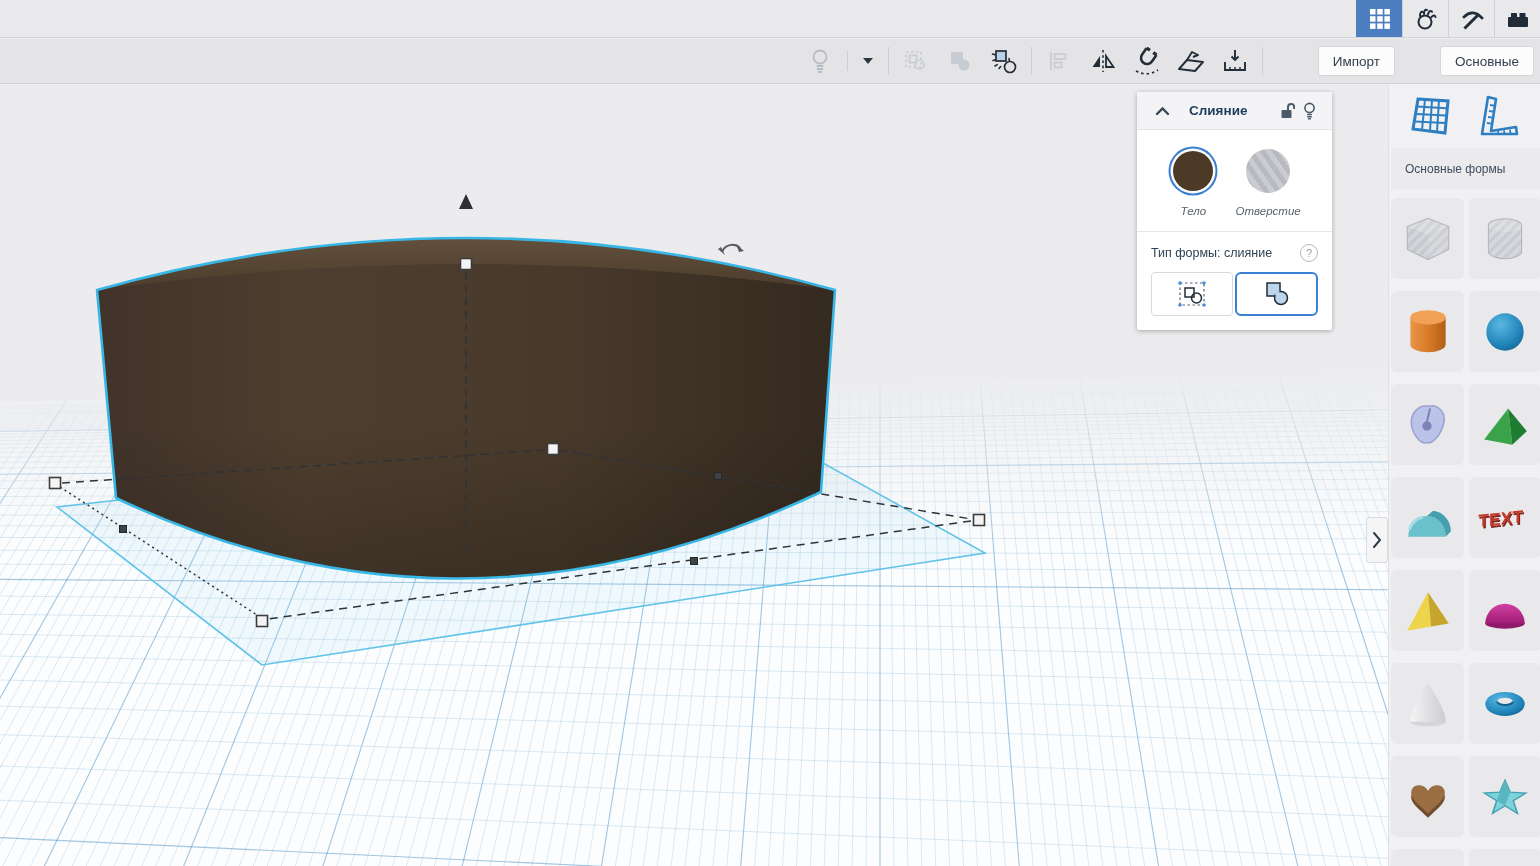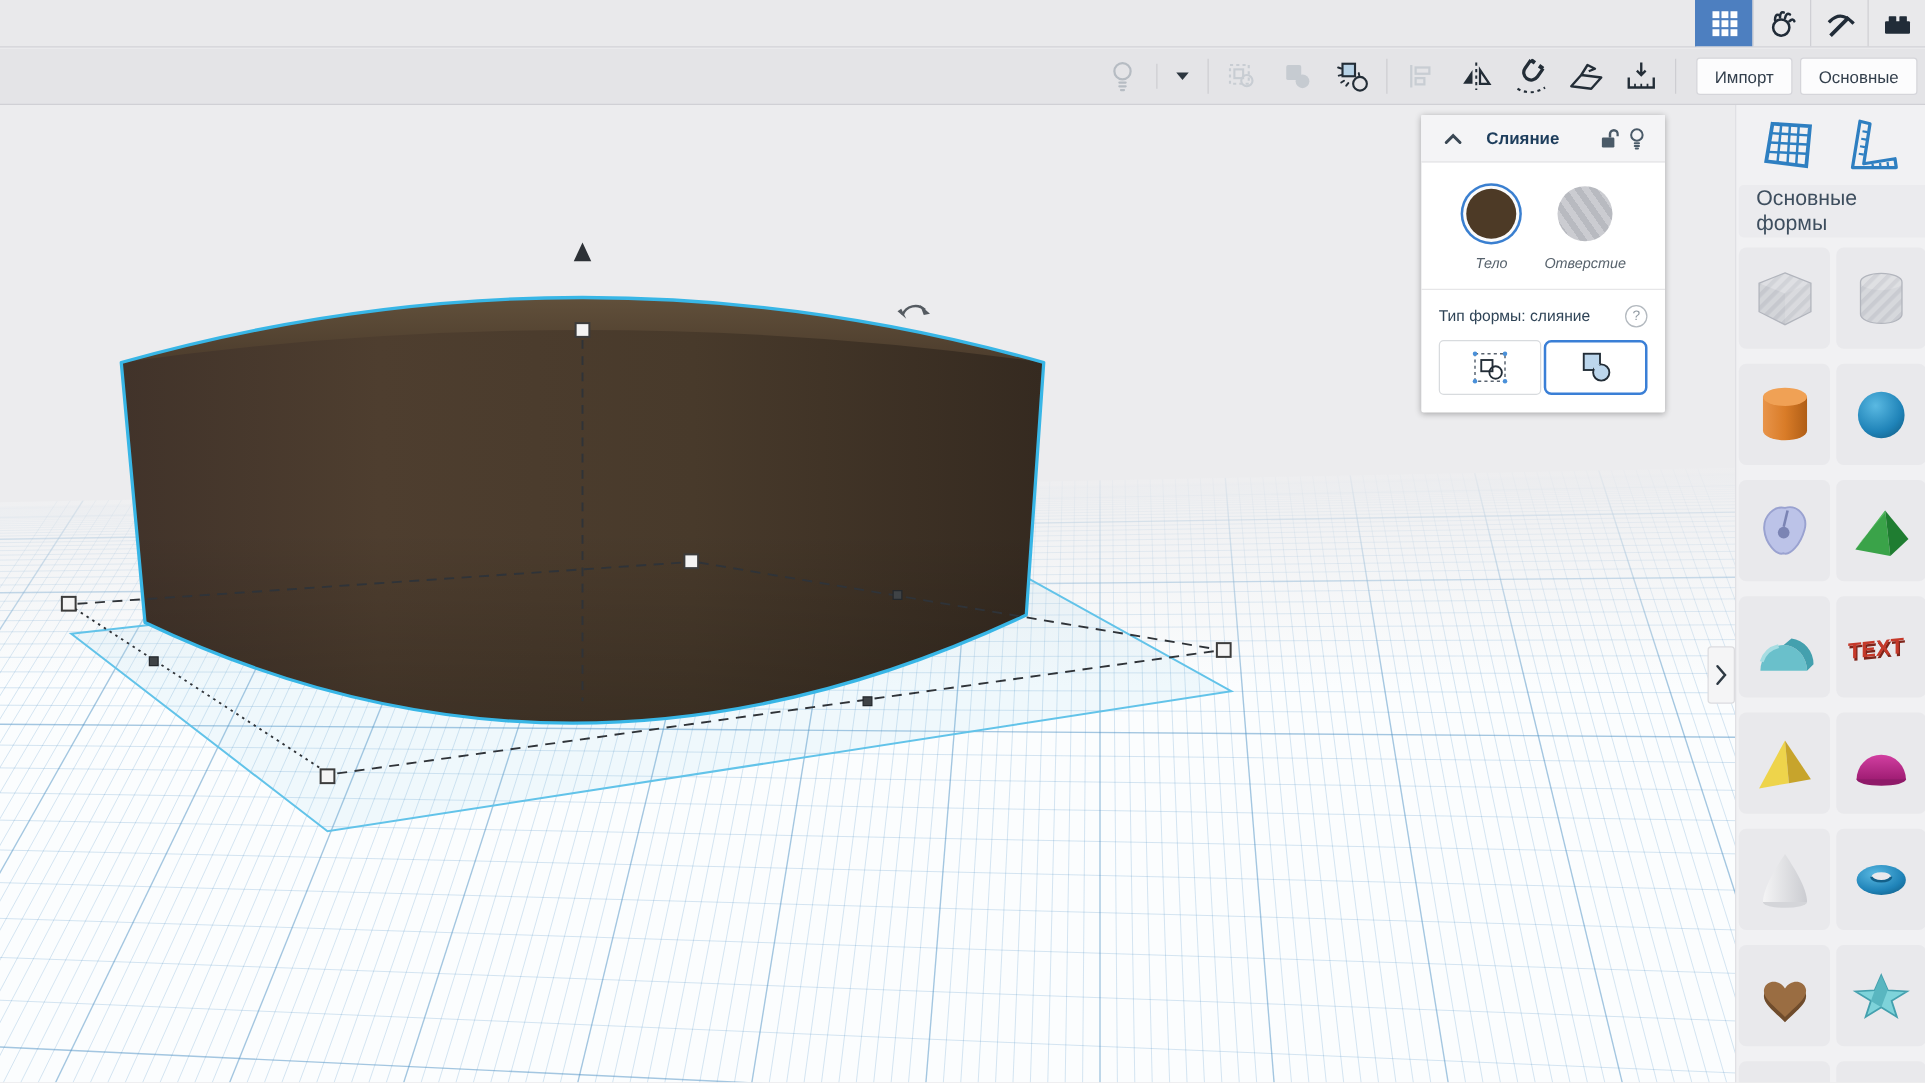--- a/index.html
+++ b/index.html
@@ -12,40 +12,40 @@
     background:#e9e9eb; border-bottom:1px solid #d2d2d7;
     display:flex; justify-content:flex-end; align-items:stretch; }
   .mode-tiles { display:flex; height:100%; }
   .mode-tile { width:46px; height:100%; display:flex; align-items:center; justify-content:center;
     border-left:1px solid #cfcfd4; cursor:pointer; }
   .mode-tile.active { background:#4d7fc0; border-left-color:#4d7fc0; }
 
   
   .toolbar { position:absolute; left:0; top:39px; width:1540px; height:45px;
     background:#e4e4e7; border-bottom:1px solid #d0d0d5;
-    display:flex; align-items:center; justify-content:flex-end; padding-right:6px; }
+    display:flex; align-items:center; justify-content:flex-end; padding-right:6px;gap:39px; }
   .tb-icons { display:flex; align-items:center; gap:10px; margin-right:10px; }
   .tb-btn { width:34px; height:32px; display:flex; align-items:center; justify-content:center; cursor:pointer; }
   .tb-sep { width:1px; height:28px; background:#cdcdd2; }
   .tb-text-btn { height:30px; padding:0 14px; margin-left:6px; background:#fcfcfd;
     border:1px solid #d5d5da; border-radius:3px; font-size:13.5px; color:#333f4c; cursor:pointer; }
 
   
   .canvas { position:absolute; left:0; top:84px; width:1388px; height:782px;
     background:#ececee; overflow:hidden; }
   .canvas svg { display:block; }
 
   
   .sidebar { position:absolute; left:1388px; top:84px; width:152px; height:782px;
     background:#f1f1f3; border-left:1px solid #e0e0e4; overflow:hidden; }
   .sb-top-icons { height:58px; display:flex; align-items:center; justify-content:space-evenly; padding-top:8px; }
   .sb-icon-btn { width:48px; height:48px; display:flex; align-items:center; justify-content:center; cursor:pointer; }
   .sb-dropdown { margin-top:6px; margin-left:2px; height:42px; background:#ebebee;
     border-radius:4px 0 0 4px; display:flex; align-items:center; padding-left:14px;
-    font-size:17px; color:#3e4e5e; cursor:pointer; }
+    font-size:12px; color:#3e4e5e; cursor:pointer; }
   .shape-grid { margin:8px 0 0 2px; display:grid; grid-template-columns:73px 72px;
     grid-auto-rows:81px; gap:12px 5px; }
   .shape-tile { background:#e9e9ec; border-radius:6px; display:flex; align-items:center;
     justify-content:center; cursor:pointer; }
 
   .collapse-handle { position:absolute; left:1366px; top:517px; width:22px; height:46px;
     background:#f5f5f6; border:1px solid #dcdcdf; border-radius:3px;
     display:flex; align-items:center; justify-content:center; cursor:pointer; z-index:4; }
 
   

